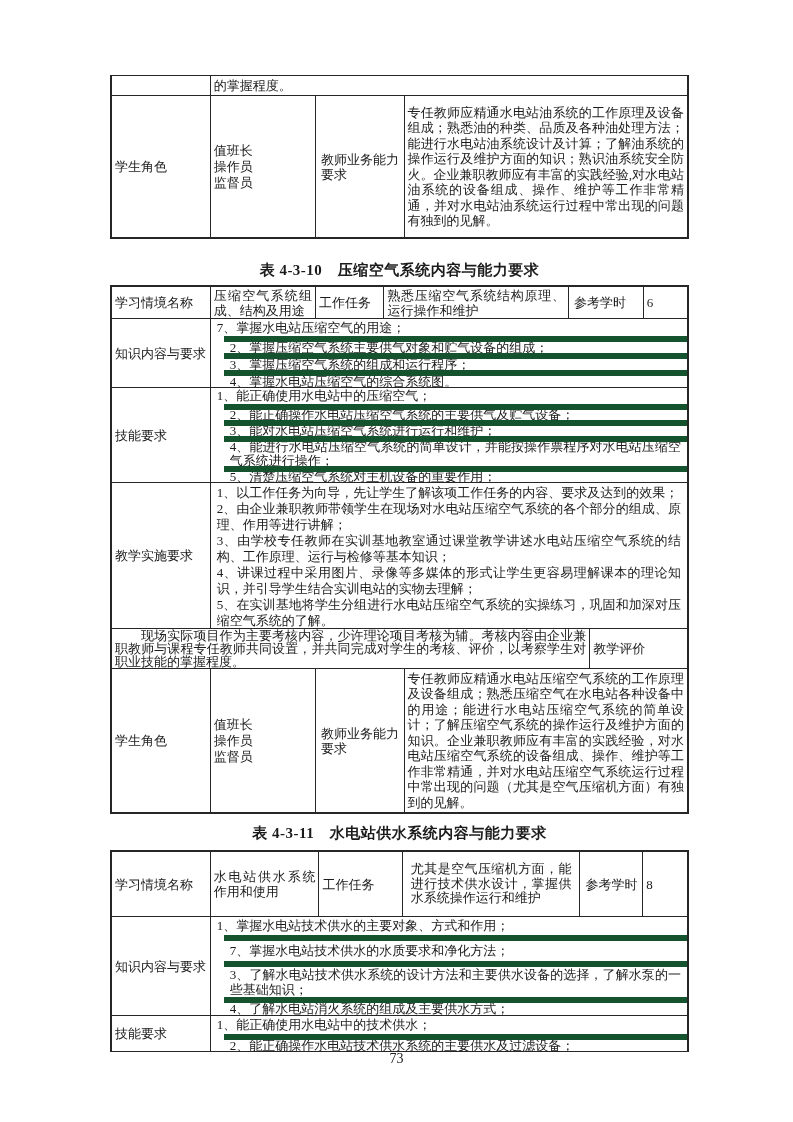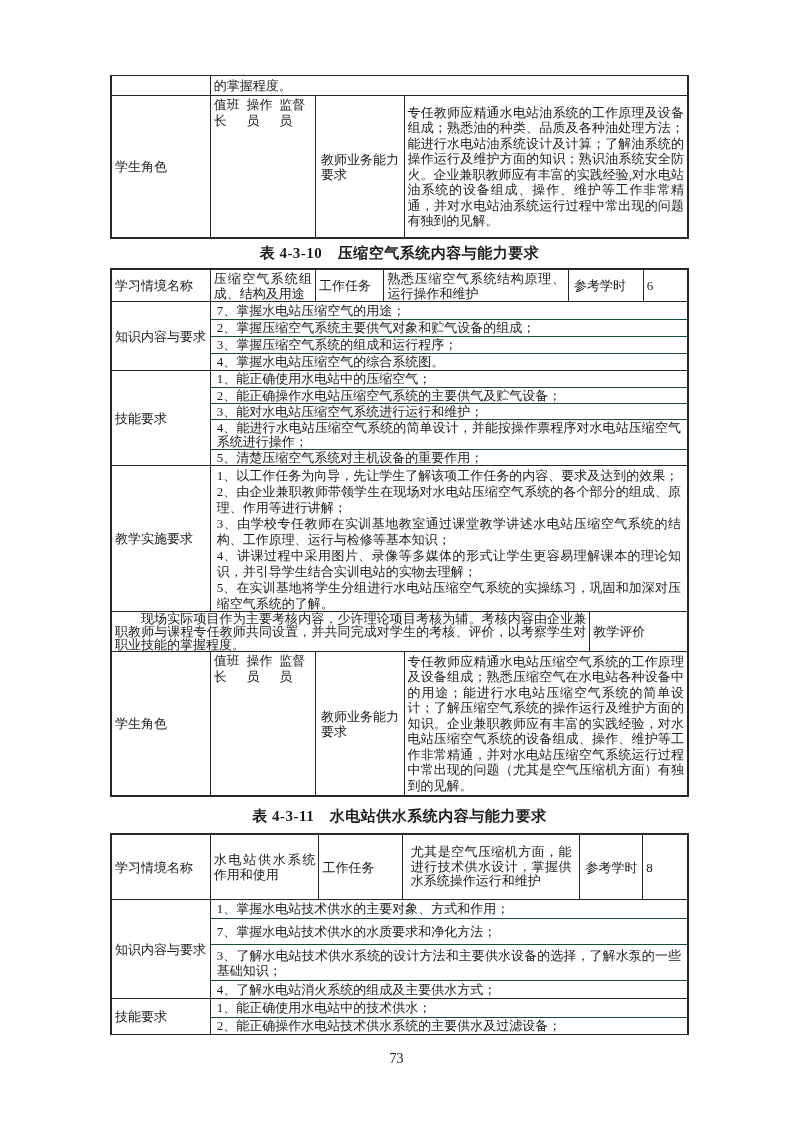--- a/index.html
+++ b/index.html
@@ -12,38 +12,38 @@
   .tbl.cut-top { border-top-width:1px; }
   .tbl.cut-bottom { border-bottom-width:1px; }
 
   .band { display:flex; overflow:hidden; }
   .band + .band { border-top:1px solid #262626; }
   .band > * + * { border-left:1px solid #262626; }
 
   .cell { padding:1px 3px; display:flex; align-items:center; font-size:13px; line-height:15px; overflow:hidden; }
   .sub { flex:1; display:flex; flex-direction:column; }
   .sub > .item { padding:1px 6px; display:flex; align-items:center; font-size:13px; line-height:14px; overflow:hidden; }
-  .sub > .item + .item { border-top:1px solid #14532d; }
+  .sub > .item + .item { border-top:6px solid #14532d;margin-left:13px; }
 
   .txt { width:100%; }
   .just { text-align:justify; }
   .nowrap { white-space:nowrap; }
 
-  .roles { flex-direction:row; align-items:flex-start; justify-content:center; line-height:16px; }
+  .roles { flex-direction:column; align-items:flex-start; justify-content:center; line-height:16px; }
   .ability { padding:1px 2px 1px 5px; }
   .longtxt { line-height:15.5px; text-align:justify; }
 
   .impl-cell { flex:1; display:block; padding:2px 6px 0 6px; font-size:13px; line-height:16px; overflow:hidden; }
   .impl-cell .p { text-align:justify; }
 
   .eval-cell { flex:1; }
   .eval-txt { text-indent:2em; text-align:justify; line-height:13.3px; }
 
   .tbl-title { font-weight:bold; font-size:15px; line-height:19px; text-align:center; letter-spacing:0.5px; }
-  .t1 { margin:5px 0 5px 0; }
+  .t1 { margin:22px 0 5px 0; }
   .t2 { margin:10px 0 7px 0; }
 
   .page-num { position:absolute; left:0; top:1039px; width:100%; text-align:center; font-size:14px;margin-top:12px; }
 </style>
 </head>
 <body>
 
 <div class="page">
   <div class="content">
 

